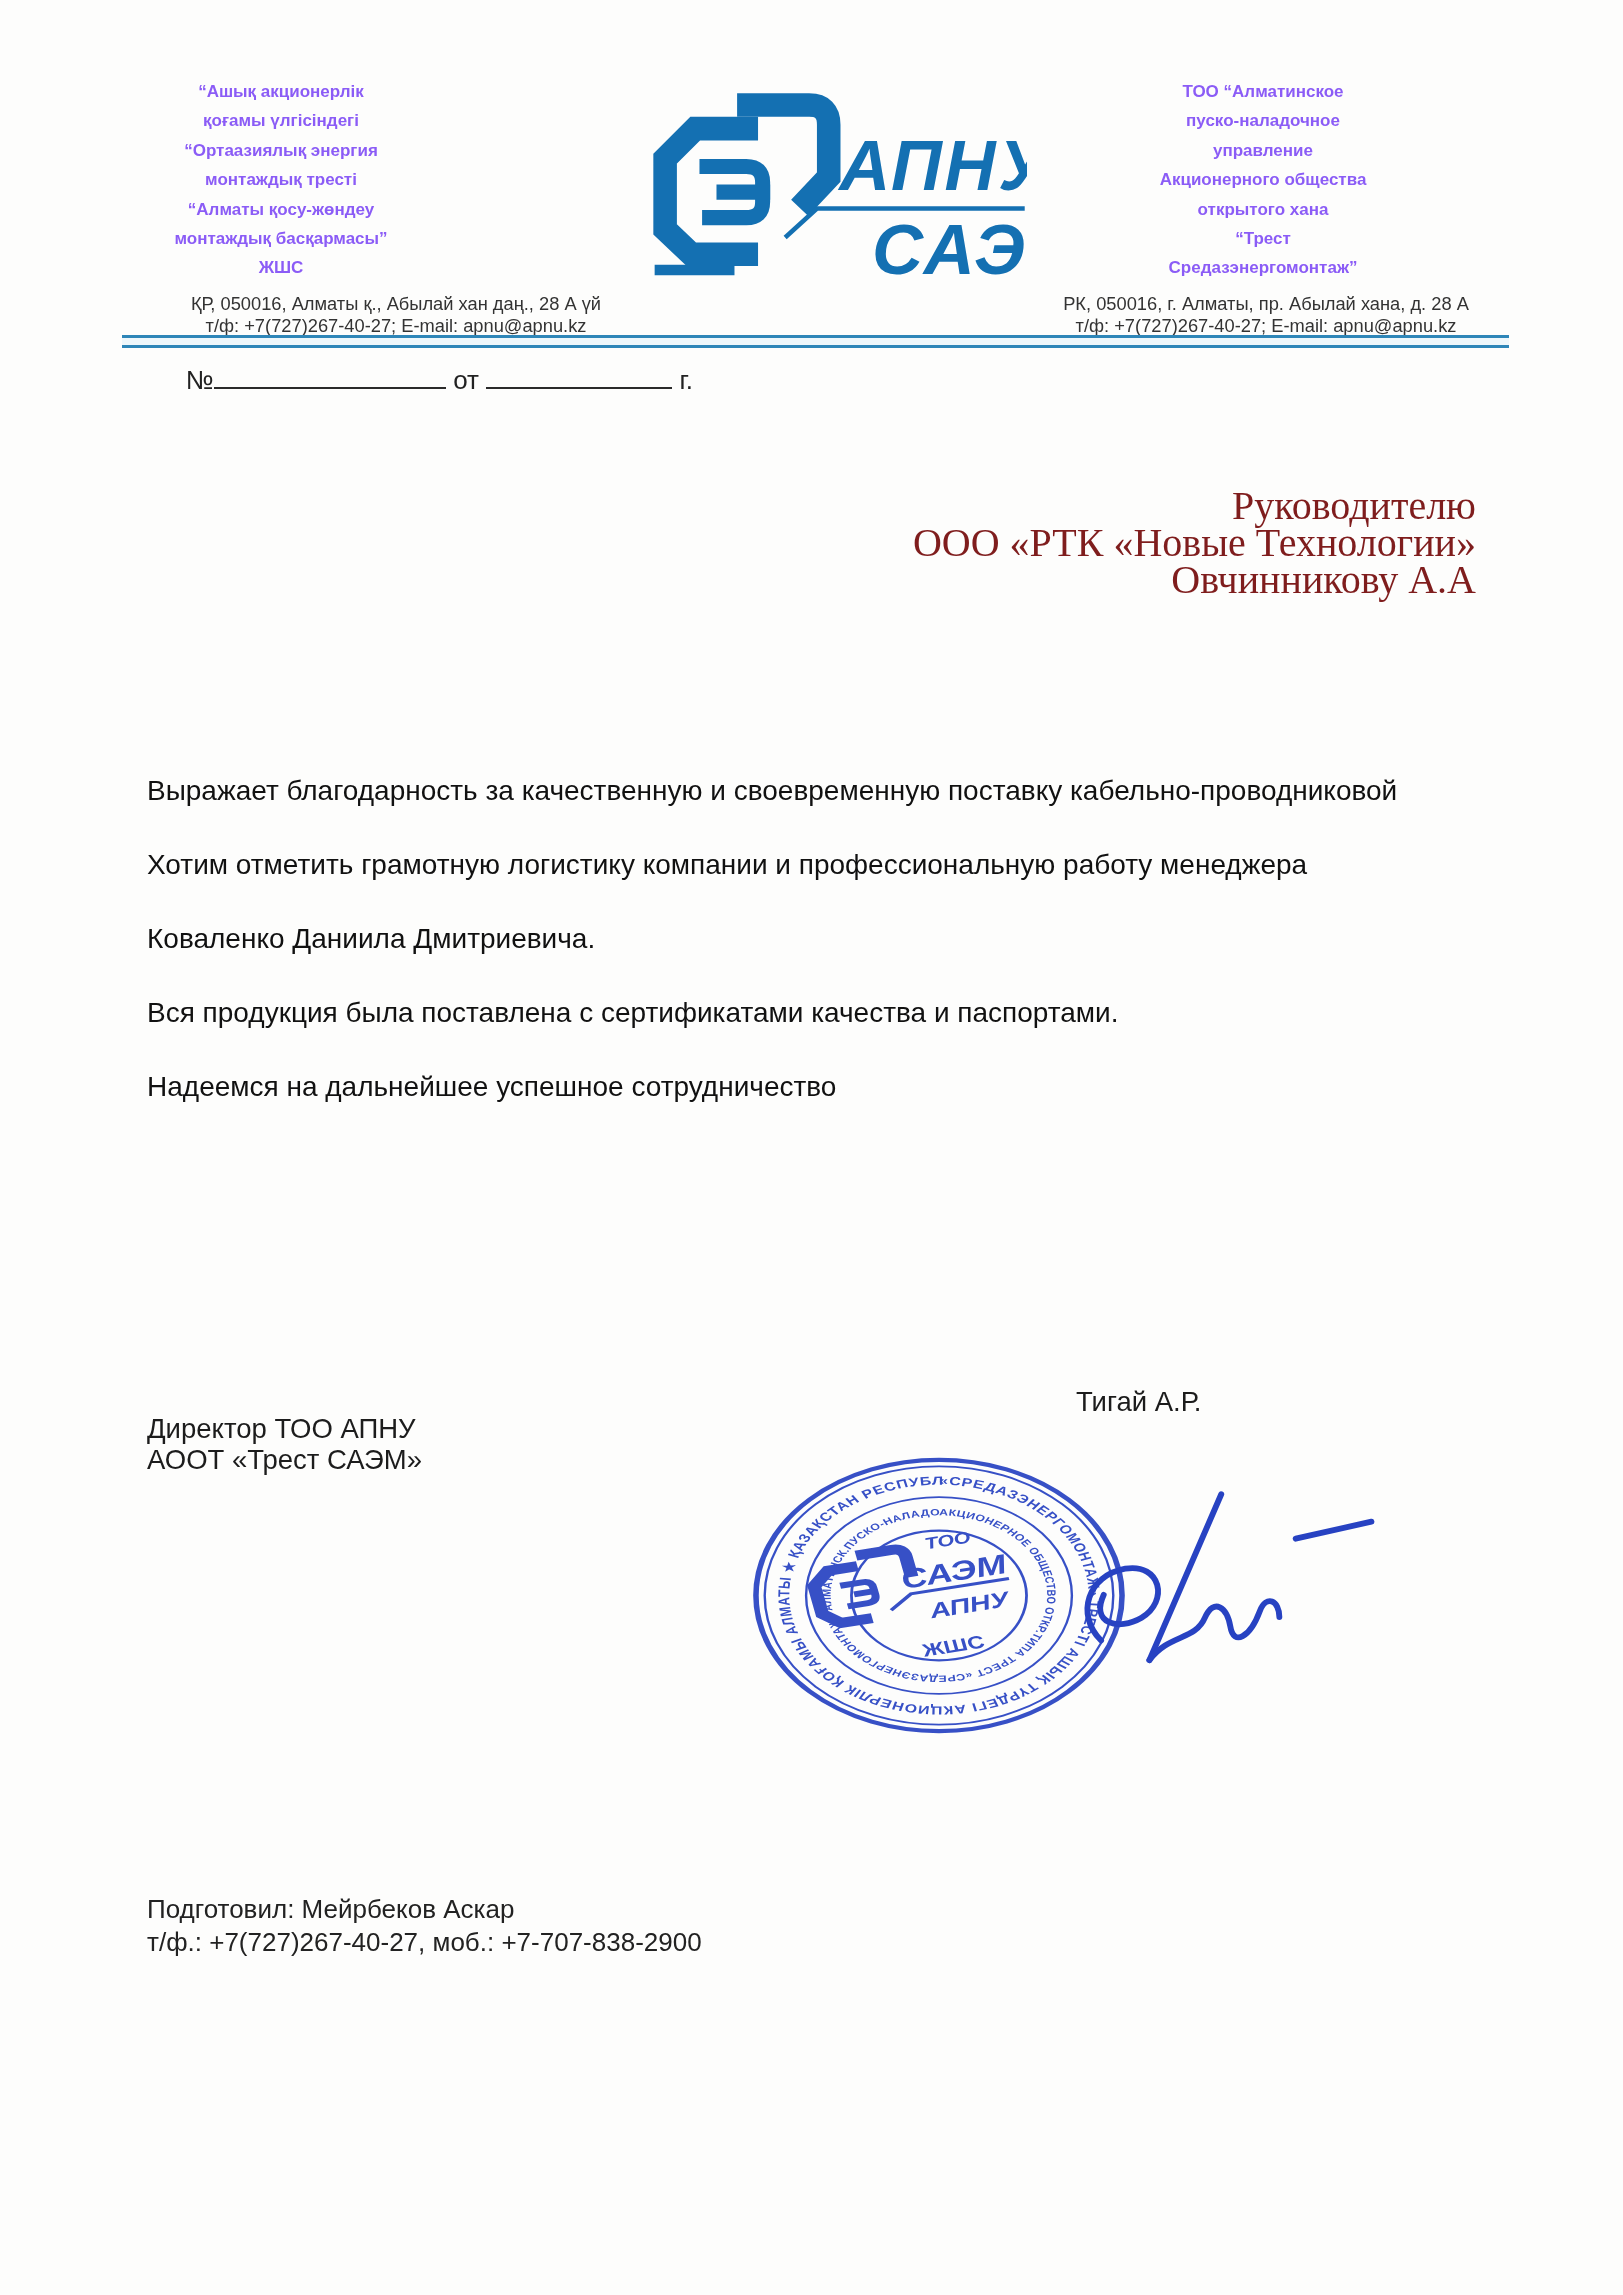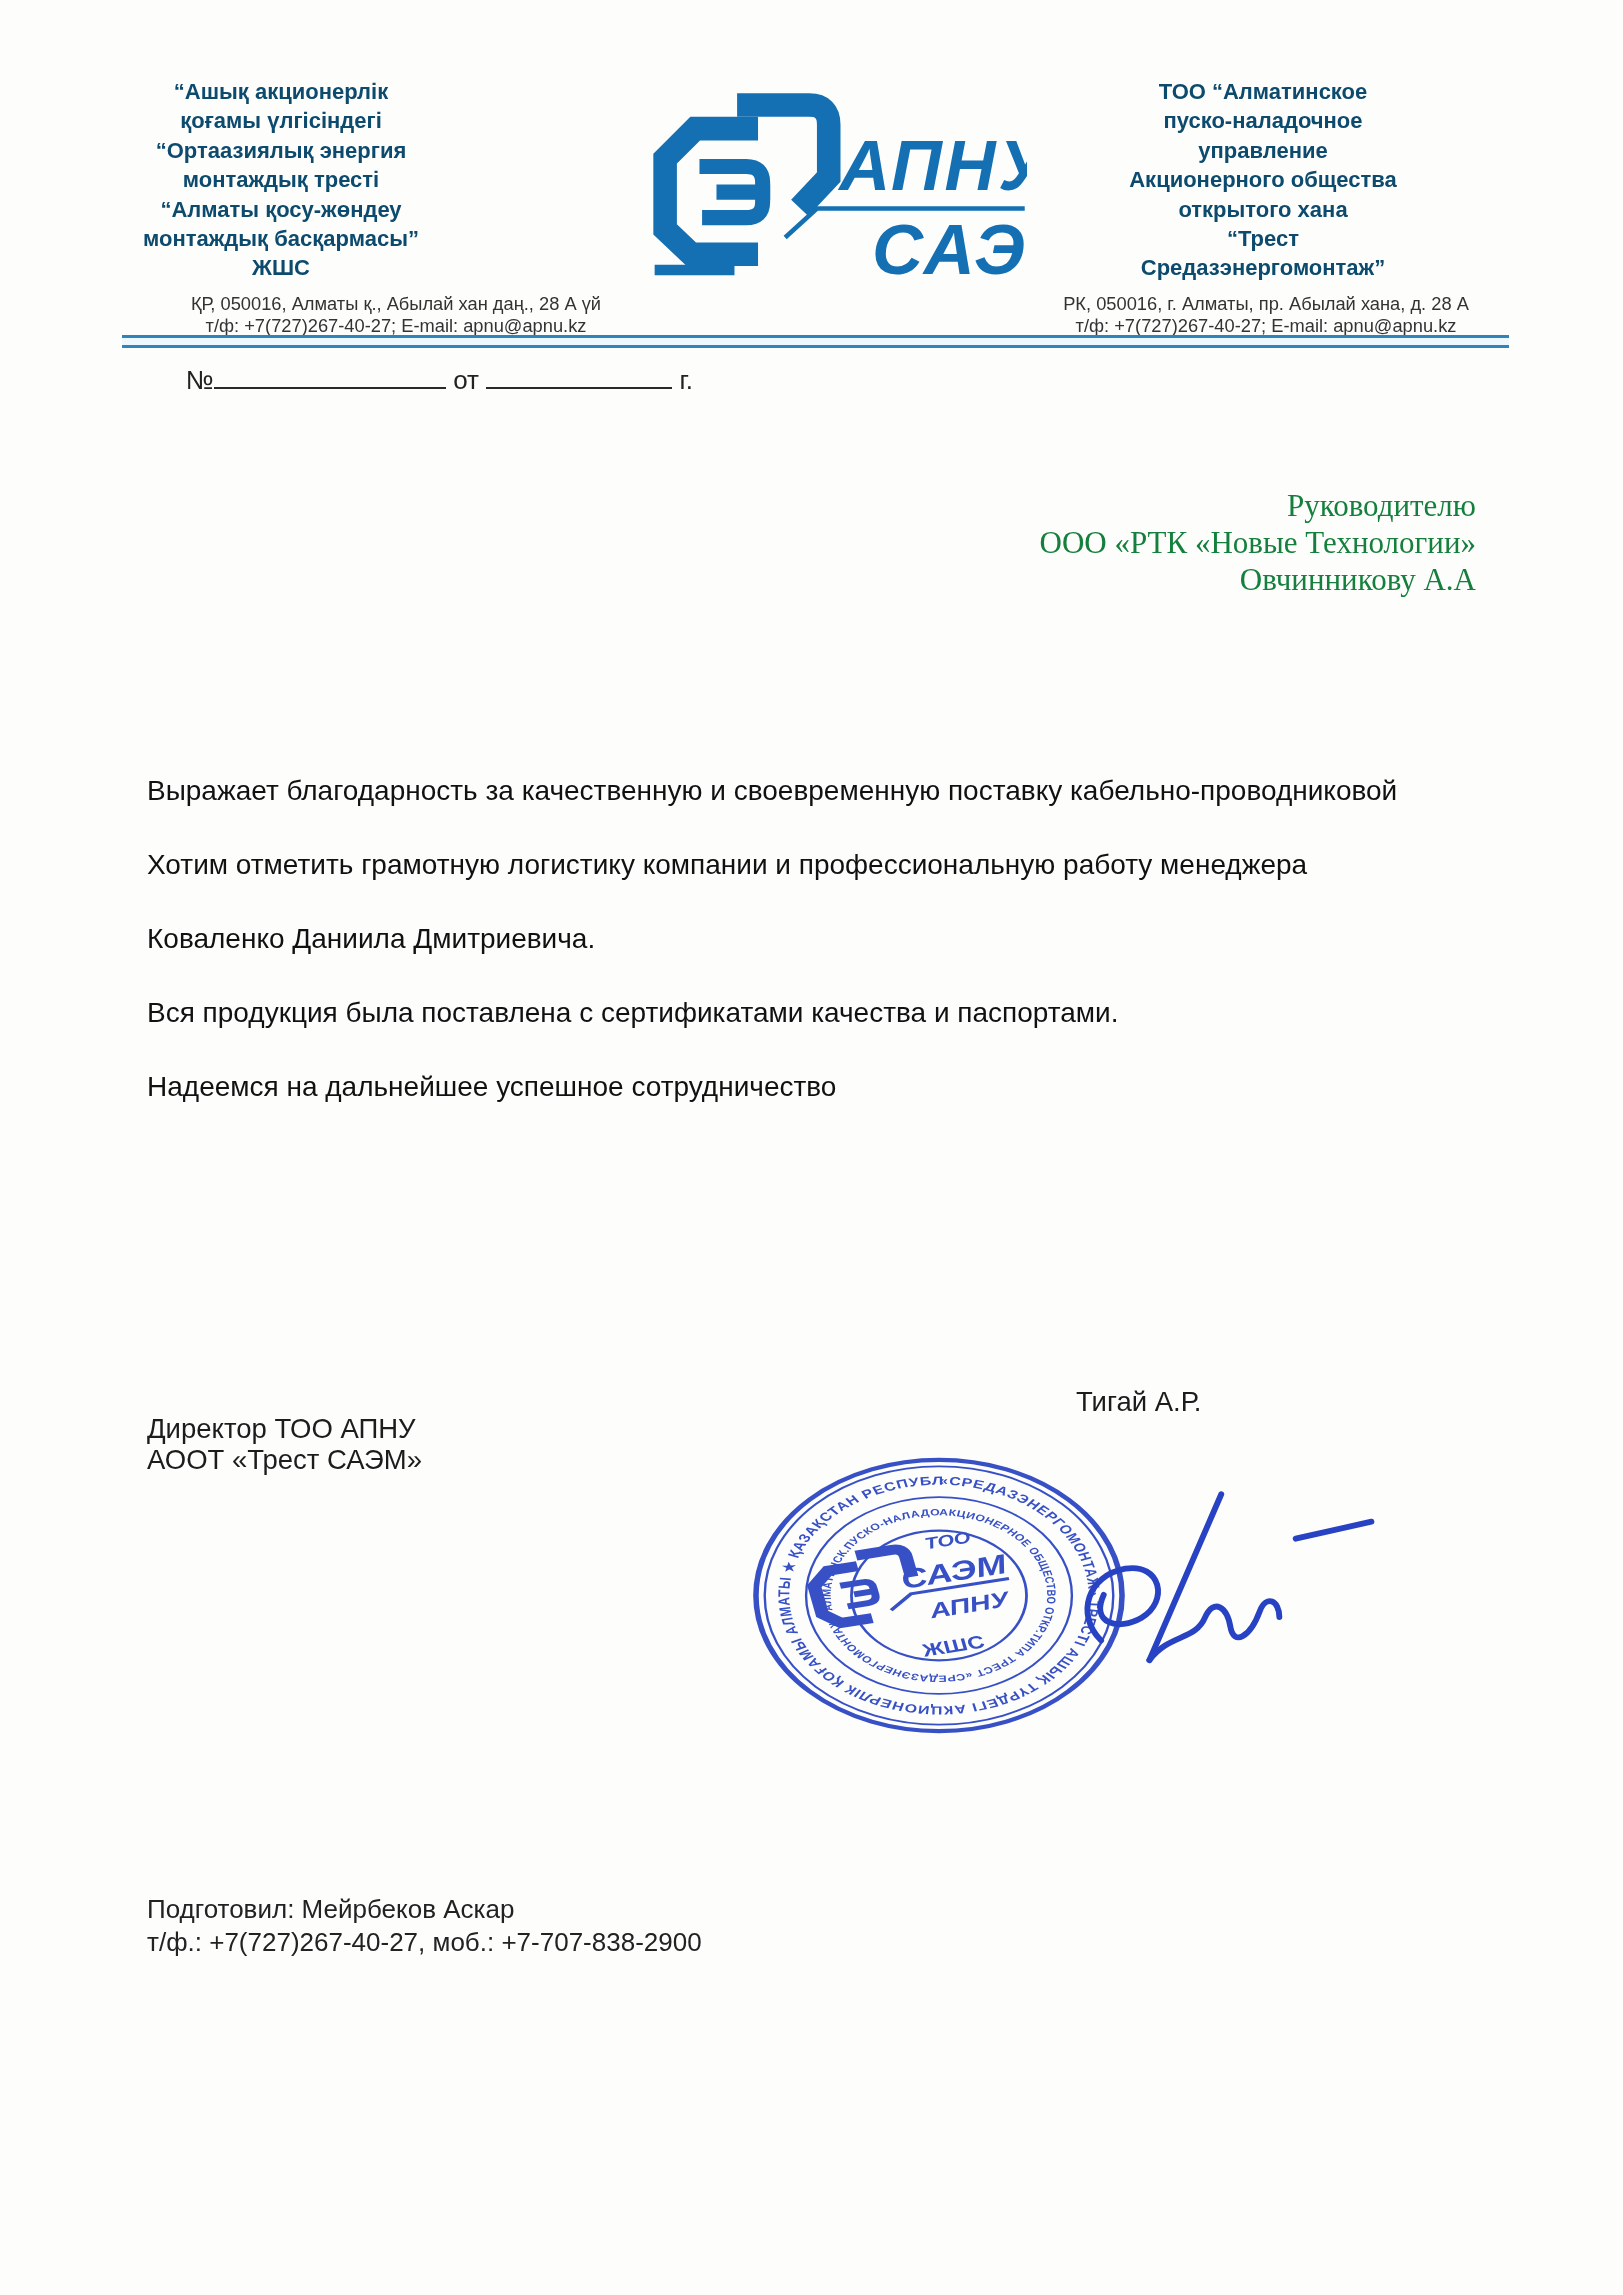--- a/index.html
+++ b/index.html
@@ -1,30 +1,30 @@
 <!DOCTYPE html>
 <html style="font-size:10.5px"><head>
 <meta charset="utf-8">
 <style>
   html,body{margin:0;padding:0;background:#e8e8e8;}
   #page{position:relative;width:1623px;height:2295px;background:#fdfdfc;overflow:hidden;
         font-family:"Liberation Sans",sans-serif;color:#1a1a1a;}
   .abs{position:absolute;}
   
-  .hdr-block{font-weight:bold;font-size:22px;line-height:29.4px;text-align:center;color:#0c4a6e;}
+  .hdr-block{font-weight:bold;font-size:17px;line-height:29.4px;text-align:center;color:#8b5cf6;}
   .hdr-addr{font-size:18.3px;line-height:22px;text-align:center;color:#333;}
   
   .rule{left:122px;top:335px;width:1387px;height:6.5px;
         border-top:3.9px solid #2e86b8;border-bottom:3.9px solid #2e86b8;background:#eef7fb;}
   
   .refline{left:186px;top:365px;font-size:26px;color:#222;white-space:nowrap;}
   .blank{display:inline-block;border-bottom:2px solid #2a2a2a;height:22px;vertical-align:baseline;}
   
   .recipient{left:753px;top:487px;width:723px;text-align:right;
-             font-family:"Liberation Serif",serif;font-size:31px;line-height:37px;color:#15803d;}
+             font-family:"Liberation Serif",serif;font-size:40px;line-height:37px;color:#7f1d1d;}
   .body-text{left:147px;top:775px;width:1335px;font-family:Liberation Sans, sans-serif;
              font-size:28px;color:#111;}
   .body-text .ln{height:74px;line-height:1.15;}
   
   .director{left:147px;top:1382px;font-size:27.5px;line-height:31px;color:#1c1c1c;margin-top:31px;}
   .sig-name{left:1076px;top:1386px;font-size:27.5px;color:#1c1c1c;text-align:center;}
   .footer{left:147px;top:1893px;font-size:26px;line-height:33px;color:#222;}
   svg text{font-family:"Liberation Sans",sans-serif;}
 </style>
 </head>

